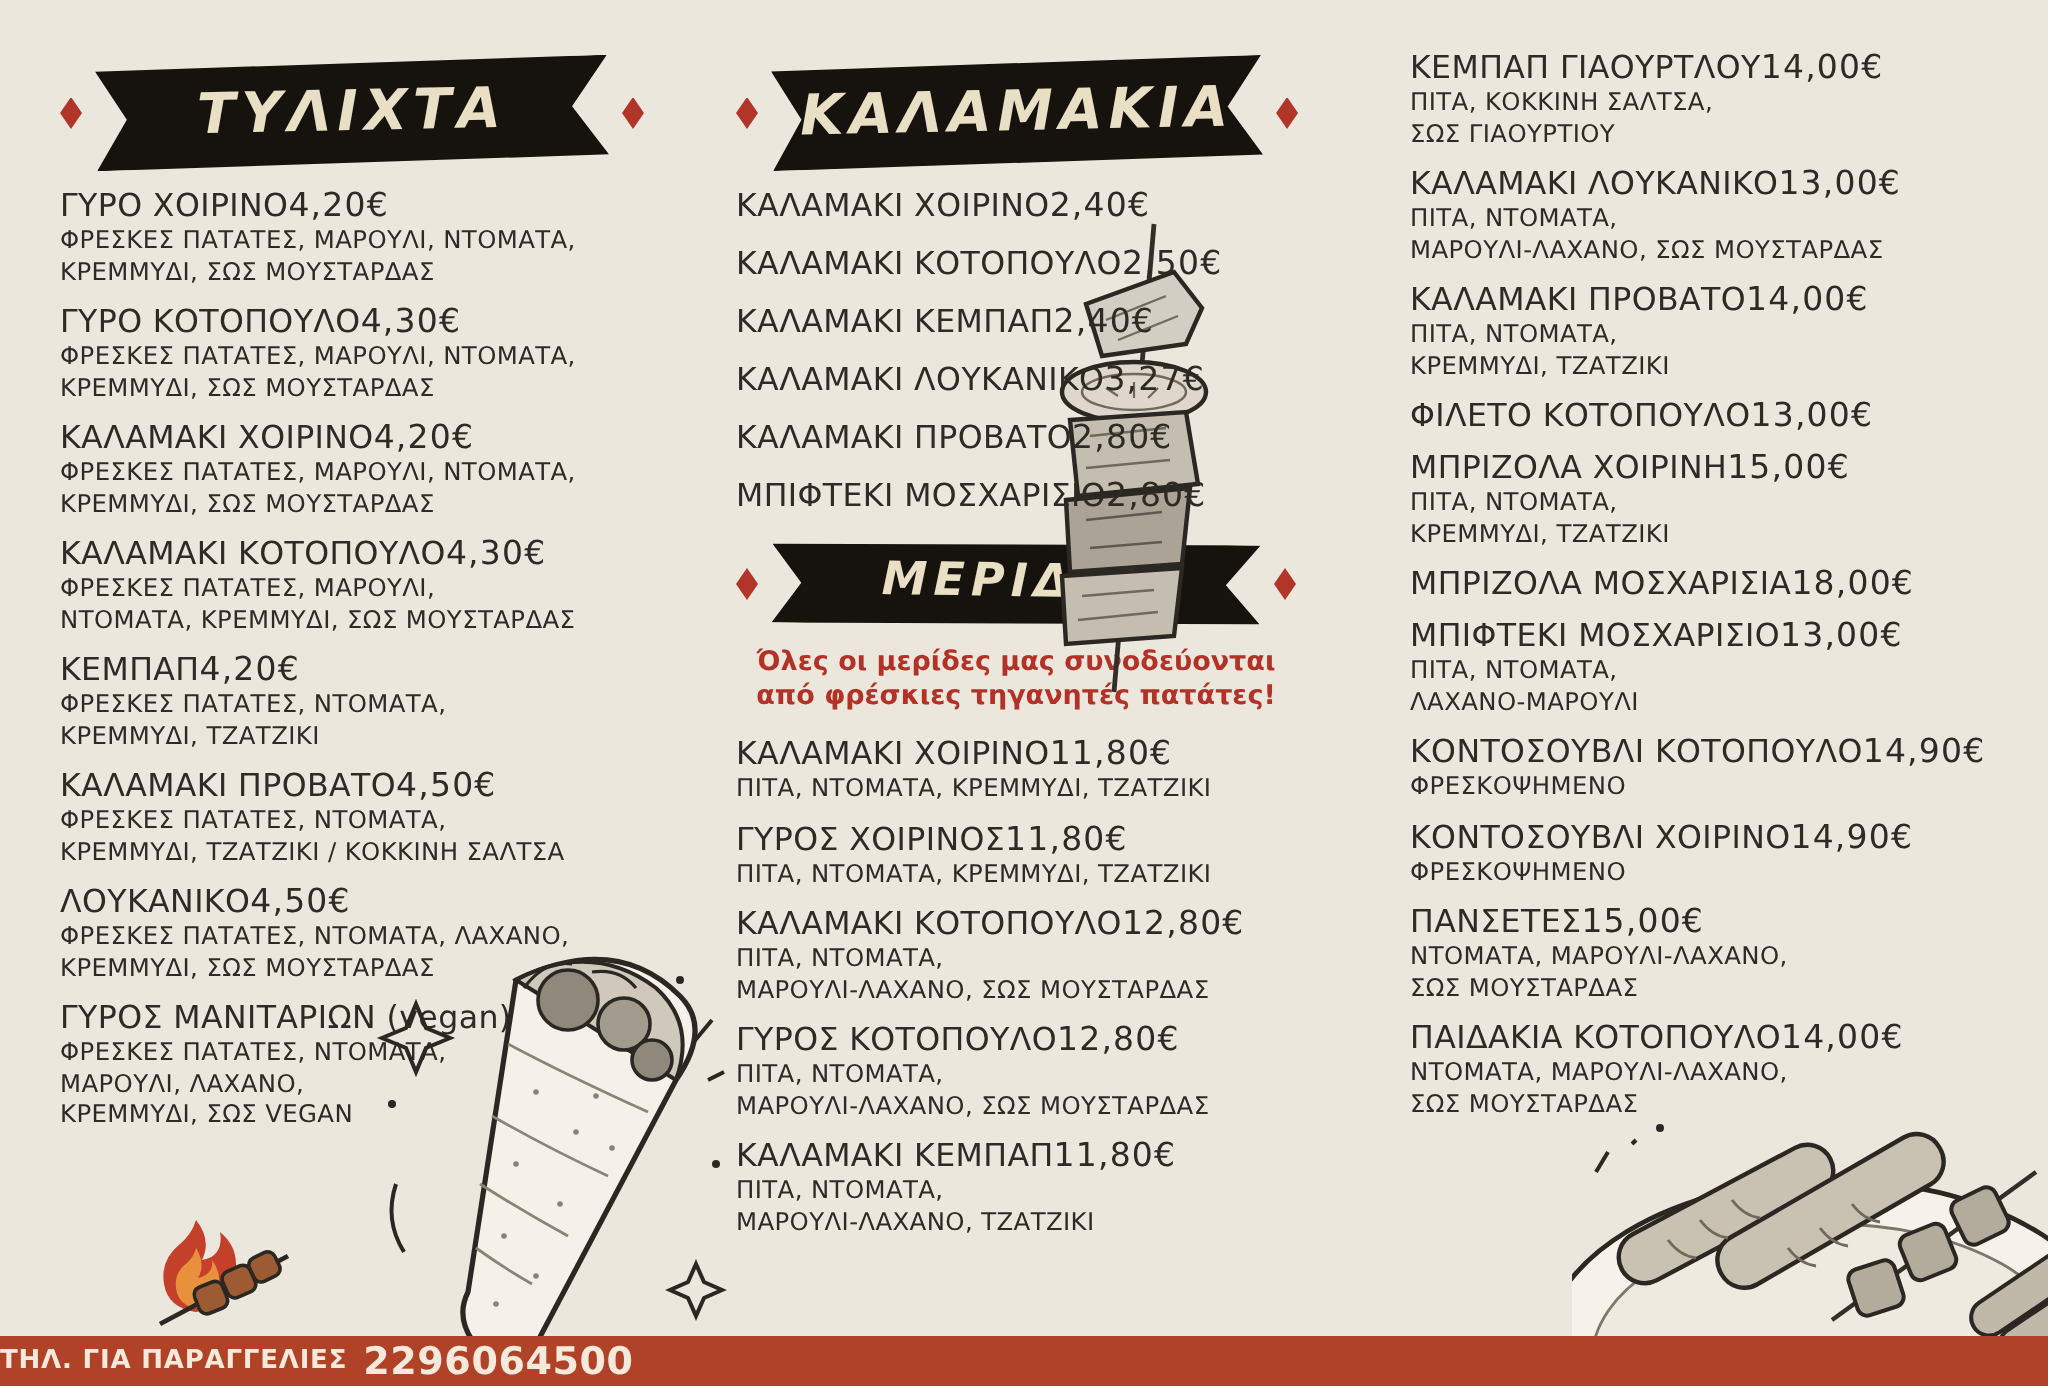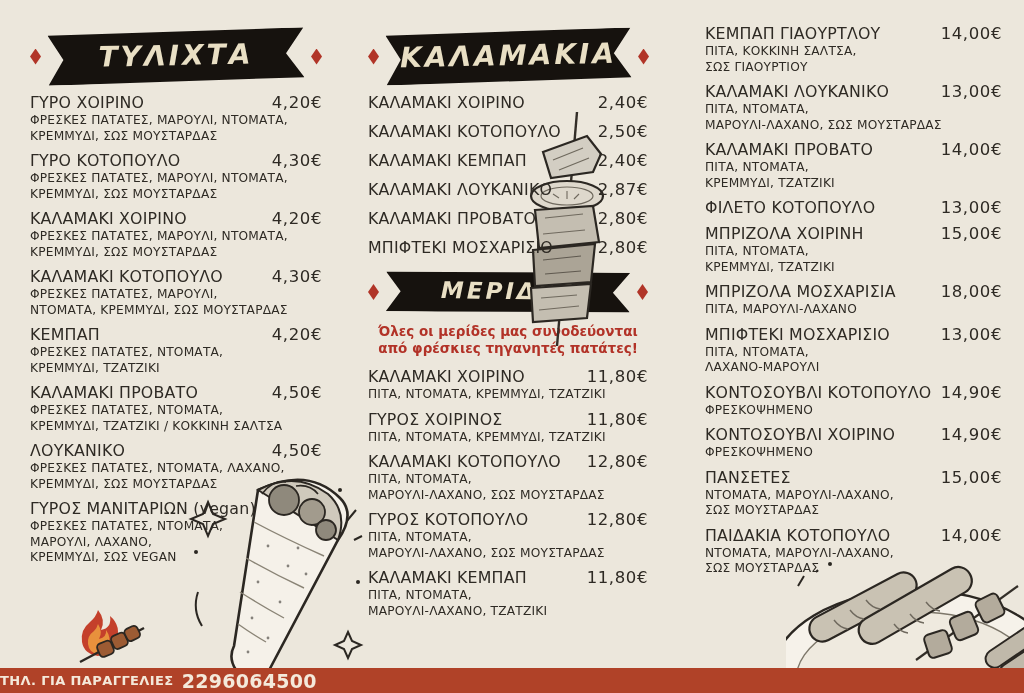--- a/index.html
+++ b/index.html
@@ -21,21 +21,21 @@
     font-weight:bold;font-style:italic;letter-spacing:3px;
     clip-path:polygon(0 6%,100% 0,93% 48%,100% 94%,0 100%,6% 52%);
     padding:9px 14px 11px;font-size:28px;transform:rotate(-1.2deg);}
   .ribbon.small{font-size:23px;padding:7px 14px 9px;transform:rotate(0.8deg);}
 
   .note{color:#B23227;font-weight:bold;text-align:center;font-size:13.5px;
     line-height:17px;white-space:pre-line;margin:2px 0 10px;}
 
   
   .menu-item{margin-bottom:7px;}
-  .row{display:flex;justify-content:space-between;align-items:baseline;}
+  .row{display:flex;align-items:baseline;}
   .iname{font-size:15.8px;letter-spacing:0.2px;line-height:19px;}
   .iprice{font-size:16.5px;letter-spacing:0.6px;white-space:nowrap;}
   .idesc{font-size:12.2px;line-height:15.5px;white-space:pre-line;margin-top:1px;letter-spacing:0.2px;}
   .idesc:empty{display:none;}
 
   
   .plain-list .menu-item{margin-bottom:10px;}
   .plain-list .iname{line-height:19px;}
   .mid-items{position:relative;z-index:2;}
 
@@ -168,21 +168,21 @@
       <div class="menu-item">
         <div class="row">
           <span class="iname">ΚΑΛΑΜΑΚΙ ΚΕΜΠΑΠ</span>
           <span class="iprice">2,40€</span>
         </div>
       </div>
 
       <div class="menu-item">
         <div class="row">
           <span class="iname">ΚΑΛΑΜΑΚΙ ΛΟΥΚΑΝΙΚΟ</span>
-          <span class="iprice">2,87€</span>
+          <span class="iprice">3,27€</span>
         </div>
       </div>
 
       <div class="menu-item">
         <div class="row">
           <span class="iname">ΚΑΛΑΜΑΚΙ ΠΡΟΒΑΤΟ</span>
           <span class="iprice">2,80€</span>
         </div>
       </div>
 
@@ -291,21 +291,20 @@
         </div>
         <div class="idesc">ΠΙΤΑ, ΝΤΟΜΑΤΑ,
 ΚΡΕΜΜΥΔΙ, ΤΖΑΤΖΙΚΙ</div>
       </div>
 
       <div class="menu-item">
         <div class="row">
           <span class="iname">ΜΠΡΙΖΟΛΑ ΜΟΣΧΑΡΙΣΙΑ</span>
           <span class="iprice">18,00€</span>
         </div>
-        <div class="idesc">ΠΙΤΑ, ΜΑΡΟΥΛΙ-ΛΑΧΑΝΟ</div>
       </div>
 
       <div class="menu-item">
         <div class="row">
           <span class="iname">ΜΠΙΦΤΕΚΙ ΜΟΣΧΑΡΙΣΙΟ</span>
           <span class="iprice">13,00€</span>
         </div>
         <div class="idesc">ΠΙΤΑ, ΝΤΟΜΑΤΑ,
 ΛΑΧΑΝΟ-ΜΑΡΟΥΛΙ</div>
       </div>

